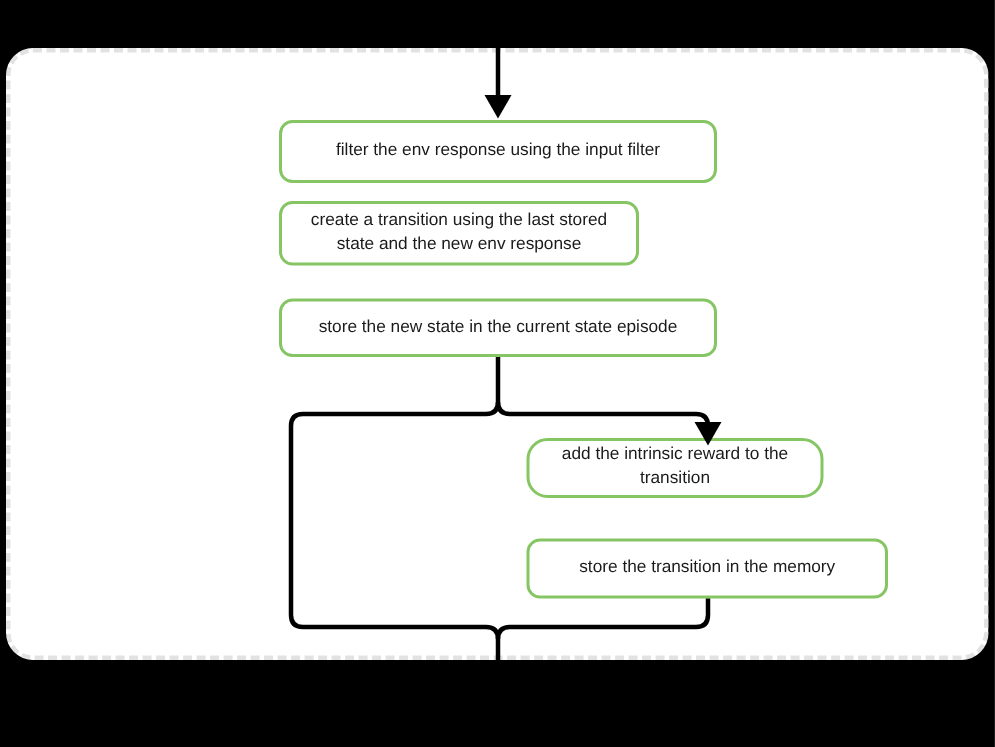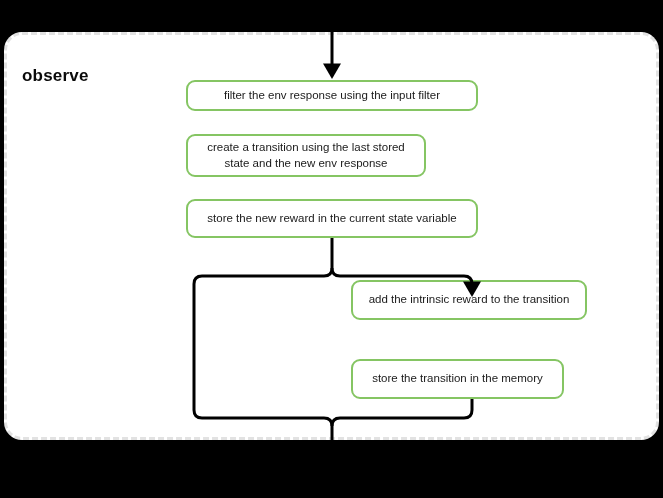--- a/index.html
+++ b/index.html
@@ -50,25 +50,25 @@
     border-radius: 9px;
     display: flex;
     align-items: center;
     justify-content: center;
     text-align: center;
     font-size: 11.5px;
     color: #1a1a1a;
     line-height: 1.35;
     padding: 2px 10px;
   }
-  #node-filter      { left: 186px; top: 80px;  width: 292px; height: 31px; }
+  #node-filter      { left: 186px; top: 80px;  width: 292px; height: 42px; }
   #node-transition  { left: 186px; top: 134px; width: 240px; height: 43px; }
   #node-store-state { left: 186px; top: 199px; width: 292px; height: 39px; }
-  #node-intrinsic   { left: 351px; top: 280px; width: 236px; height: 40px; }
-  #node-memory      { left: 351px; top: 359px; width: 213px; height: 40px; }
+  #node-intrinsic   { left: 351px; top: 292px; width: 198px; height: 40px; border-radius: 14px; }
+  #node-memory      { left: 351px; top: 359px; width: 241px; height: 40px; }
 
   
   #connectors {
     position: absolute;
     left: 0;
     top: 0;
     width: 663px;
     height: 498px;
     pointer-events: none;
   }
@@ -82,27 +82,26 @@
     white-space: nowrap;
   }
 </style>
 </head>
 <body>
 
 <div id="canvas">
 
   <div id="observe-container"></div>
 
-  <div id="observe-title">observe</div>
 
   <div class="node" id="node-filter">filter the env response using the input filter</div>
 
   <div class="node" id="node-transition">create a transition using the last stored state and the new env response</div>
 
-  <div class="node" id="node-store-state">store the new reward in the current state variable</div>
+  <div class="node" id="node-store-state">store the new state in the current state episode</div>
 
   <div class="node" id="node-intrinsic">add the intrinsic reward to the transition</div>
 
   <div class="node" id="node-memory">store the transition in the memory</div>
 
 
   <svg id="connectors" viewBox="0 0 663 498" width="663" height="498">
     <defs>
       <marker id="arrowhead" markerWidth="7" markerHeight="7" refX="2.2" refY="3" orient="auto" markerUnits="strokeWidth">
         <path d="M0,0 L0,6 L5.2,3 z" fill="#000000"></path>

